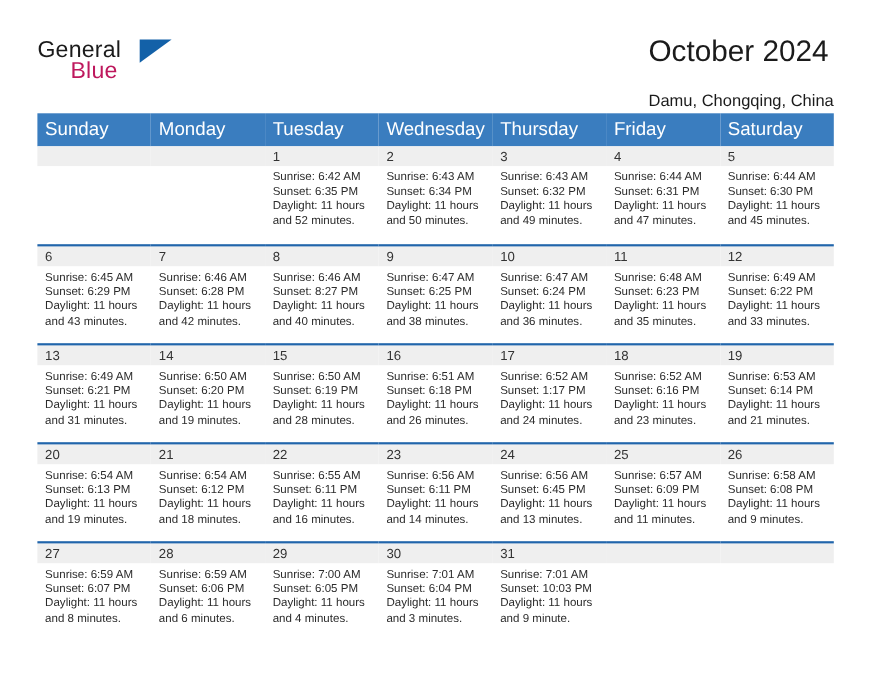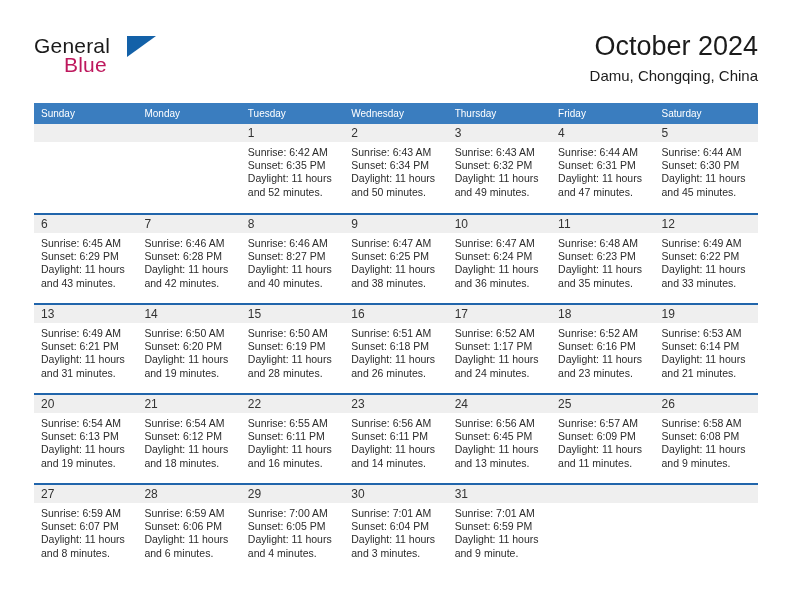--- a/index.html
+++ b/index.html
@@ -61,52 +61,51 @@
     width: 0;
     height: 0;
     border-left: 29px solid #1361a8;
     border-bottom: 21px solid transparent;
   }
 
   .title-block {
     position: absolute;
     right: 0;
     top: 0;
-    text-align: right;
   }
   .cal-title {
     font-size: 27px;
     color: #1b1b1b;
     line-height: 33px;
     white-space: nowrap;
   }
   .cal-subtitle {
     font-size: 15px;
     color: #1b1b1b;
     line-height: 22px;
-    margin-top: 2px;
+    margin-top: 18px;
     white-space: nowrap;
   }
 
   
   .calendar {
     position: absolute;
     left: 34px;
     top: 103px;
     width: 724px;
   }
   table.cal-table {
     width: 724px;
     border-collapse: collapse;
     table-layout: fixed;
   }
   table.cal-table th {
     background: #3a7dbf;
     color: #ffffff;
-    font-size: 10px;
+    font-size: 17px;
     font-weight: normal;
     text-align: left;
     padding: 5px 0 5px 7px;
     height: 12px;
     box-sizing: border-box;
   }
   td.cell {
     vertical-align: top;
     padding: 0;
     height: 90px;
@@ -461,21 +460,21 @@
                 <div>Sunrise: 7:01 AM</div>
                 <div>Sunset: 6:04 PM</div>
                 <div>Daylight: 11 hours</div>
                 <div>and 3 minutes.</div>
               </div>
             </td>
             <td class="cell">
               <div class="daynum">31</div>
               <div class="cellbody">
                 <div>Sunrise: 7:01 AM</div>
-                <div>Sunset: 6:59 PM</div>
+                <div>Sunset: 10:03 PM</div>
                 <div>Daylight: 11 hours</div>
                 <div>and 9 minute.</div>
               </div>
             </td>
             <td class="cell">
               <div class="daynum empty"></div>
               <div class="cellbody">
                 <div></div>
                 <div></div>
                 <div></div>

